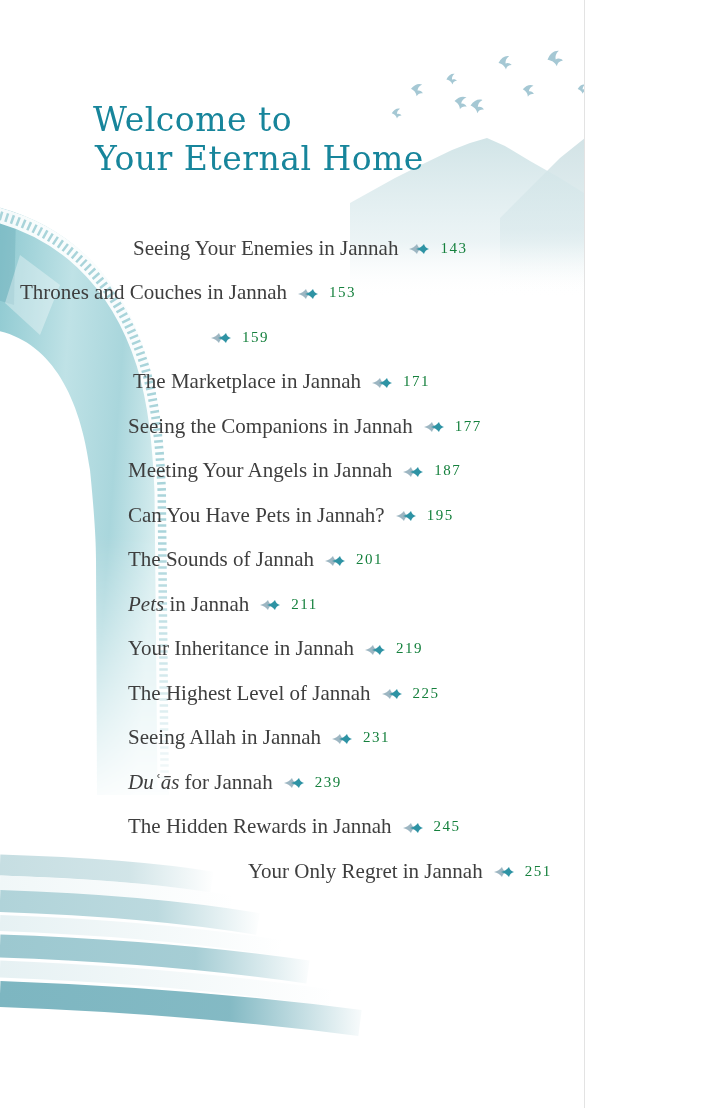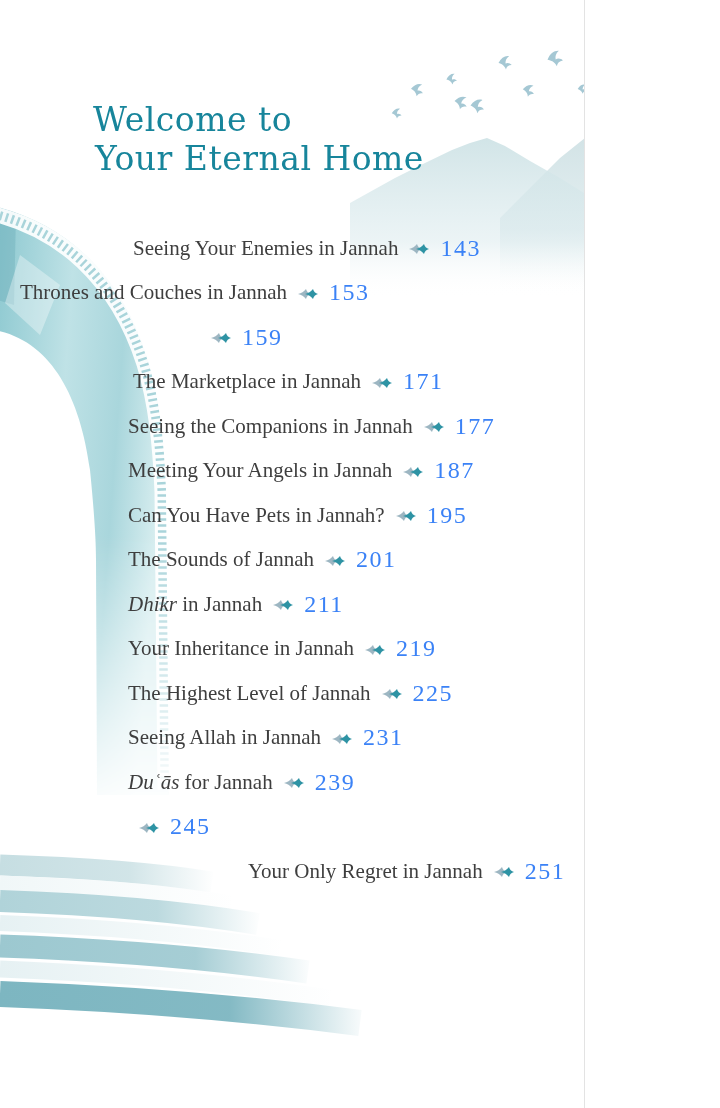--- a/index.html
+++ b/index.html
@@ -29,21 +29,21 @@
   }
   .toc-row:nth-child(1){padding-left:113px;}
   .toc-row:nth-child(2){}
   .toc-row:nth-child(3){padding-left:180px;}
   .toc-row:nth-child(4){padding-left:113px;}
   .toc-row:nth-child(n+5){padding-left:108px;}
   .toc-row:nth-child(15){padding-left:228px;}
   .toc-title i{font-style:italic;}
   .sep{margin:2px 9px 0 11px;flex:0 0 auto;}
   .toc-page{
-    color:#3b82f6;font-size:24px;letter-spacing:1.5px;
+    color:#15803d;font-size:15px;letter-spacing:1.5px;
     font-feature-settings:"onum";
   }
 </style>
 </head>
 <body>
 
 <div class="page">
 
   <svg id="mountains" class="decor" viewBox="0 0 370 245" xmlns="http://www.w3.org/2000/svg">
     <defs>
@@ -222,21 +222,21 @@
     <div class="toc-row">
       <span class="toc-title"><i></i><span>The Sounds of Jannah</span></span>
       <svg class="sep" width="22" height="12" viewBox="0 0 22 12" xmlns="http://www.w3.org/2000/svg">
         <path fill="#9db6c2" d="M0 6 Q5 5 8 1 Q9 5 13 6 Q9 7 8 11 Q5 7 0 6 Z"></path>
         <path fill="#2e93a4" d="M7 6 Q12 5 15 1 Q16 5 20 6 Q16 7 15 11 Q12 7 7 6 Z"></path>
       </svg>
       <span class="toc-page">201</span>
     </div>
 
     <div class="toc-row">
-      <span class="toc-title"><i>Dhikr</i><span> in Jannah</span></span>
+      <span class="toc-title"><i>Pets</i><span> in Jannah</span></span>
       <svg class="sep" width="22" height="12" viewBox="0 0 22 12" xmlns="http://www.w3.org/2000/svg">
         <path fill="#9db6c2" d="M0 6 Q5 5 8 1 Q9 5 13 6 Q9 7 8 11 Q5 7 0 6 Z"></path>
         <path fill="#2e93a4" d="M7 6 Q12 5 15 1 Q16 5 20 6 Q16 7 15 11 Q12 7 7 6 Z"></path>
       </svg>
       <span class="toc-page">211</span>
     </div>
 
     <div class="toc-row">
       <span class="toc-title"><i></i><span>Your Inheritance in Jannah</span></span>
       <svg class="sep" width="22" height="12" viewBox="0 0 22 12" xmlns="http://www.w3.org/2000/svg">
@@ -267,20 +267,21 @@
     <div class="toc-row">
       <span class="toc-title"><i>Duʿās</i><span> for Jannah</span></span>
       <svg class="sep" width="22" height="12" viewBox="0 0 22 12" xmlns="http://www.w3.org/2000/svg">
         <path fill="#9db6c2" d="M0 6 Q5 5 8 1 Q9 5 13 6 Q9 7 8 11 Q5 7 0 6 Z"></path>
         <path fill="#2e93a4" d="M7 6 Q12 5 15 1 Q16 5 20 6 Q16 7 15 11 Q12 7 7 6 Z"></path>
       </svg>
       <span class="toc-page">239</span>
     </div>
 
     <div class="toc-row">
+      <span class="toc-title"><i></i><span>The Hidden Rewards in Jannah</span></span>
       <svg class="sep" width="22" height="12" viewBox="0 0 22 12" xmlns="http://www.w3.org/2000/svg">
         <path fill="#9db6c2" d="M0 6 Q5 5 8 1 Q9 5 13 6 Q9 7 8 11 Q5 7 0 6 Z"></path>
         <path fill="#2e93a4" d="M7 6 Q12 5 15 1 Q16 5 20 6 Q16 7 15 11 Q12 7 7 6 Z"></path>
       </svg>
       <span class="toc-page">245</span>
     </div>
 
     <div class="toc-row">
       <span class="toc-title"><i></i><span>Your Only Regret in Jannah</span></span>
       <svg class="sep" width="22" height="12" viewBox="0 0 22 12" xmlns="http://www.w3.org/2000/svg">

